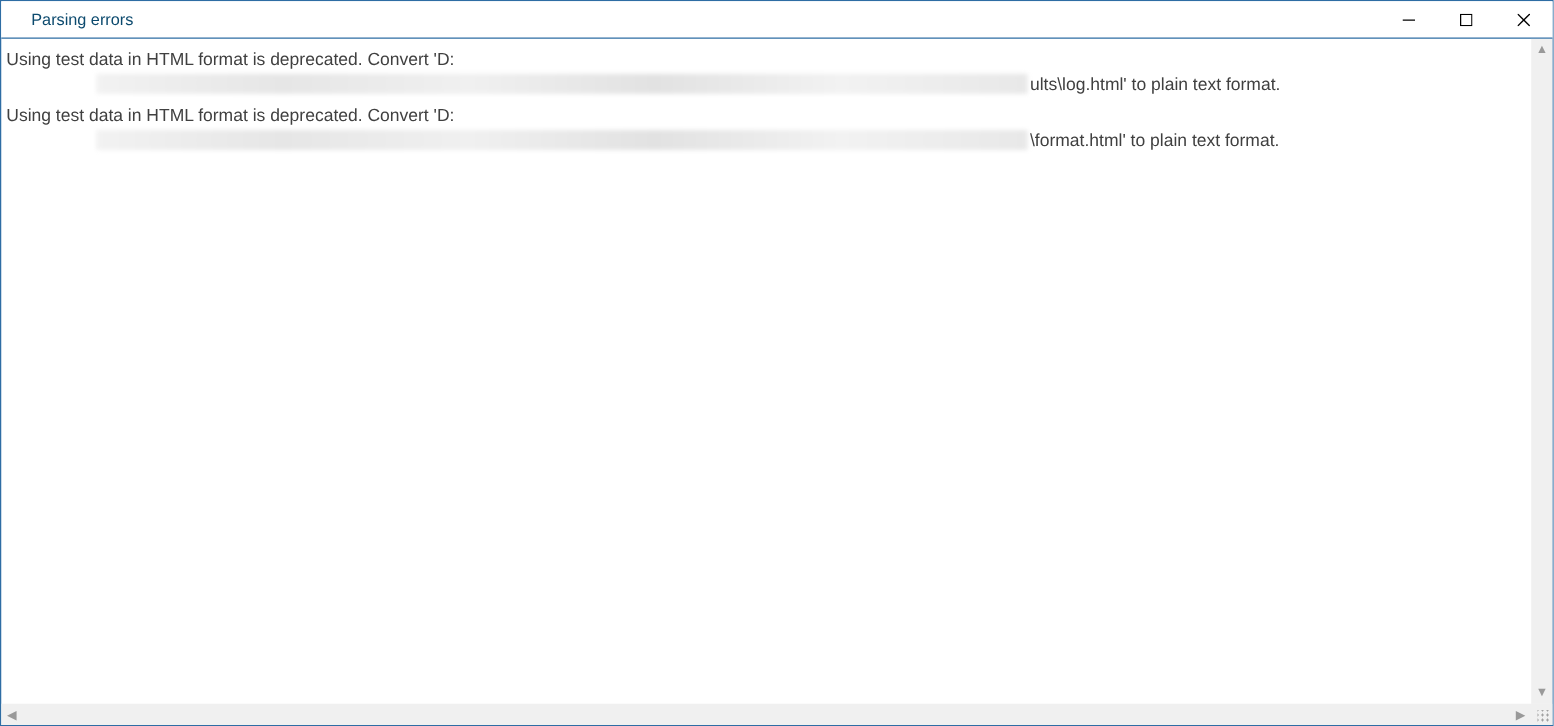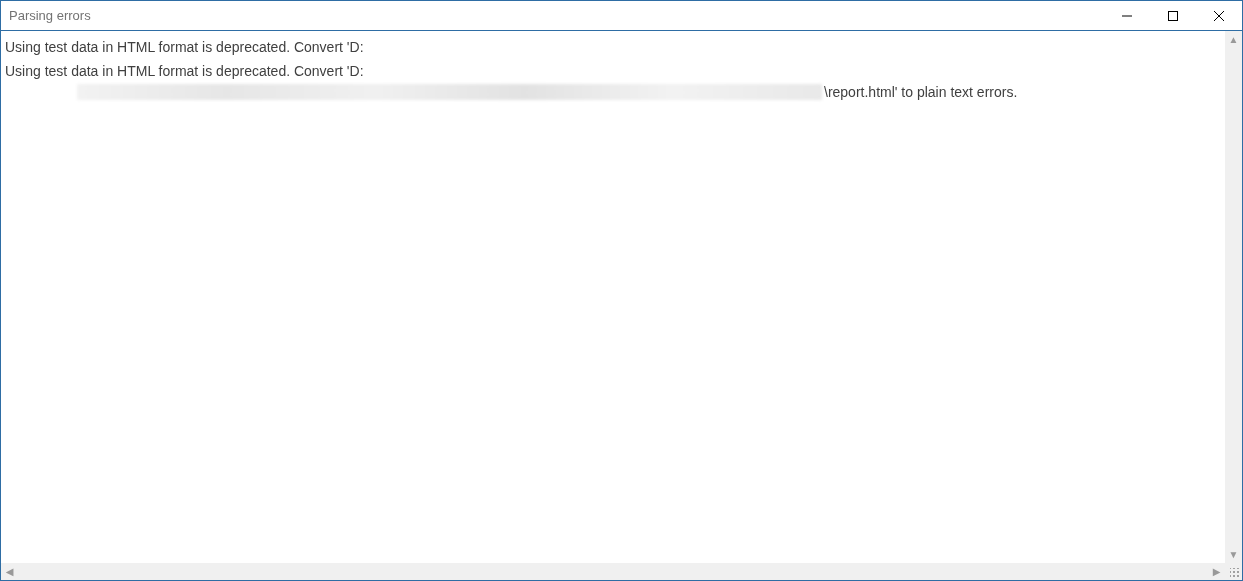--- a/index.html
+++ b/index.html
@@ -25,23 +25,23 @@
     }
     .titlebar {
       height: 30px;
       display: flex;
       align-items: center;
       justify-content: space-between;
       border-bottom: 1px solid #2e6da4;
       background: #ffffff;
     }
     .title-text {
-      padding-left: 8px;
+      padding-left: 24px;
       font-size: 13px;
-      color: #737373;
+      color: #0c4a6e;
       text-align: center;
     }
     .window-controls {
       display: flex;
       height: 100%;
     }
     .win-btn {
       width: 46px;
       height: 100%;
       display: flex;
@@ -177,27 +177,31 @@
       </button>
     </div>
   </div>
 
   <div class="content-wrapper">
 
     <div class="content-area">
 
       <div class="msg-block">
         <span class="msg-line1">Using test data in HTML format is deprecated. Convert 'D:</span>
+        <span class="msg-line2">
+          <span class="redacted r1"></span>
+          <span class="line2-tail">ults\log.html' to plain text format.</span>
+        </span>
       </div>
 
       <div class="msg-block">
         <span class="msg-line1">Using test data in HTML format is deprecated. Convert 'D:</span>
         <span class="msg-line2">
           <span class="redacted r1"></span>
-          <span class="line2-tail">\report.html' to plain text errors.</span>
+          <span class="line2-tail">\format.html' to plain text format.</span>
         </span>
       </div>
 
     </div>
 
     <div class="vscroll">
       <div class="scroll-arrow">▲</div>
       <div class="scroll-arrow">▼</div>
     </div>
 

